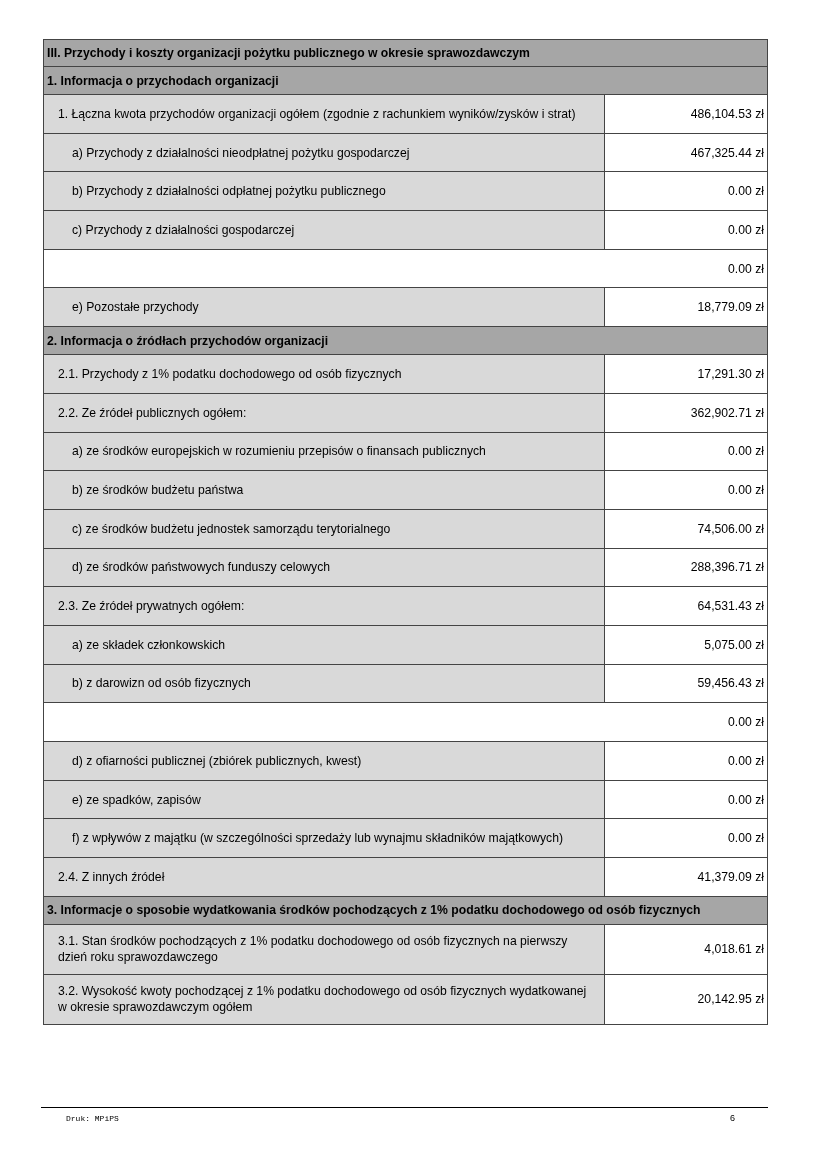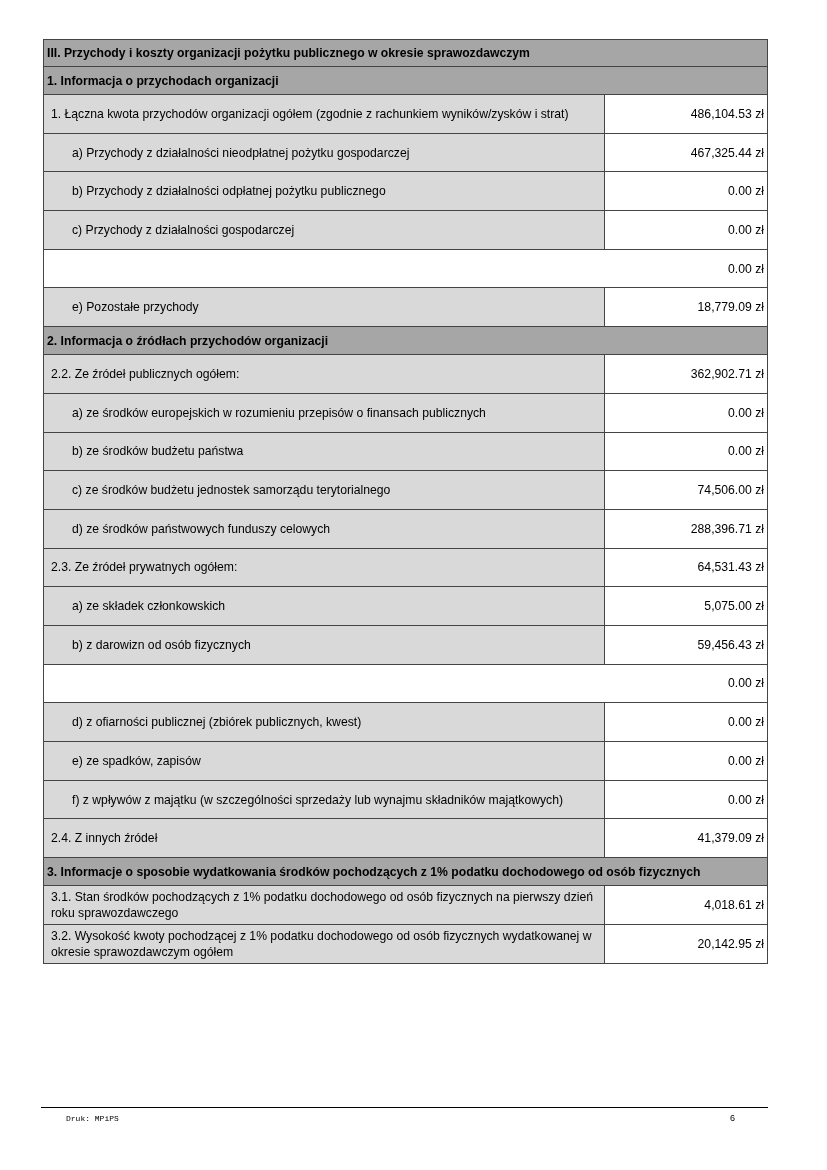--- a/index.html
+++ b/index.html
@@ -1,25 +1,25 @@
 <!DOCTYPE html>
 <html><head>
 <meta charset="utf-8">
 <style>
   html, body { margin:0; padding:0; background:#ffffff; }
   body { width:827px; height:1170px; position:relative; font-family:"Liberation Sans", sans-serif; color:#000; }
   .tbl { position:absolute; left:43px; top:39px; width:725px; border-collapse:collapse; }
   .row { display:flex; border:1px solid #444; border-top:none; box-sizing:border-box; }
-  .lbl { flex:0 0 561px; background:#d9d9d9; border-right:1px solid #444; font-size:12.2px; display:flex; align-items:center; padding:0 7px; box-sizing:border-box; }
+  .lbl { flex:0 0 561px; background:#d9d9d9; border-right:1px solid #444; font-size:12.2px; display:flex; align-items:center; padding:0 14px; box-sizing:border-box; }
   .lbl.ind { padding-left:28px; }
   .val { flex:1; background:#fff; font-size:12.2px; display:flex; align-items:center; justify-content:flex-end; padding-right:3px; box-sizing:border-box; }
   .hdr { background:#a6a6a6; font-weight:bold; font-size:12.2px; display:flex; align-items:center; padding:0 3px; height:28px; box-sizing:border-box; border:1px solid #444; border-top:none; }
   .hdr.first { border-top:1px solid #444; }
   .h38 { height:38.7px; }
-  .tall { height:39px; line-height:1.35; }
+  .tall { height:50px; line-height:1.35; }
   .footer-line { position:absolute; left:41px; top:1107px; width:727px; height:1px; background:#000; }
   .footer-left { position:absolute; left:66px; top:1114px; font-size:8px;font-family:Liberation Mono, monospace; }
   .footer-right { position:absolute; left:730px; top:1113px; font-size:9px; }
 </style>
 </head>
 <body>
 
 <div class="tbl">
   <div class="hdr first">III. Przychody i koszty organizacji pożytku publicznego w okresie sprawozdawczym</div>
   <div class="hdr">1. Informacja o przychodach organizacji</div>
@@ -43,20 +43,24 @@
       <div class="row h38">
         <div class="val">0.00 zł</div>
       </div>
       <div class="row h38">
         <div class="lbl ind">e) Pozostałe przychody</div>
         <div class="val">18,779.09 zł</div>
       </div>
     </div>
   <div class="hdr">2. Informacja o źródłach przychodów organizacji</div>
   <div id="g2">
+      <div class="row h38">
+        <div class="lbl">2.1. Przychody z 1% podatku dochodowego od osób fizycznych</div>
+        <div class="val">17,291.30 zł</div>
+      </div>
       <div class="row h38">
         <div class="lbl">2.2. Ze źródeł publicznych ogółem:</div>
         <div class="val">362,902.71 zł</div>
       </div>
       <div class="row h38">
         <div class="lbl ind">a) ze środków europejskich w rozumieniu przepisów  o finansach publicznych</div>
         <div class="val">0.00 zł</div>
       </div>
       <div class="row h38">
         <div class="lbl ind">b) ze środków budżetu państwa</div>

